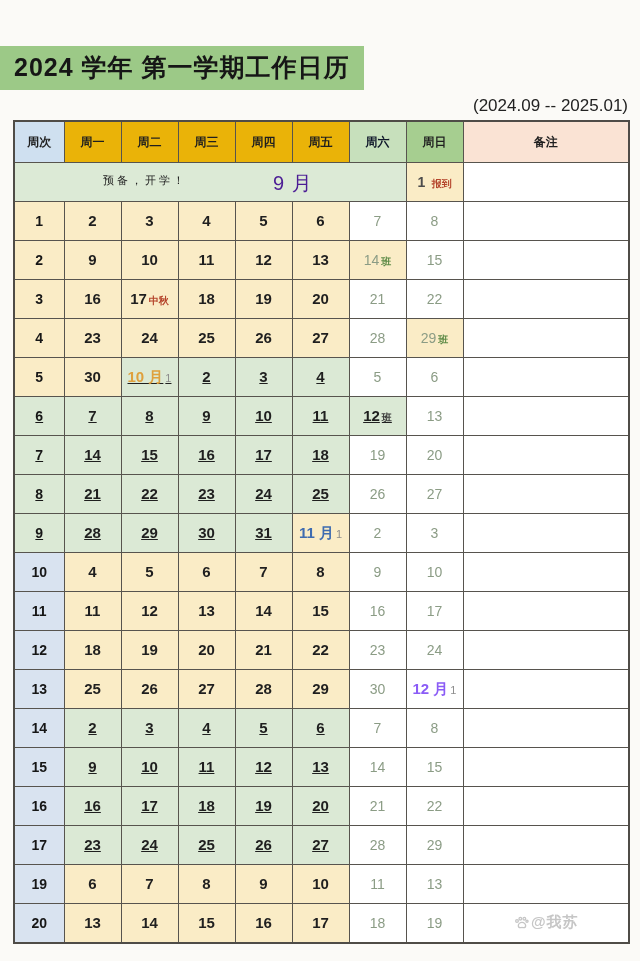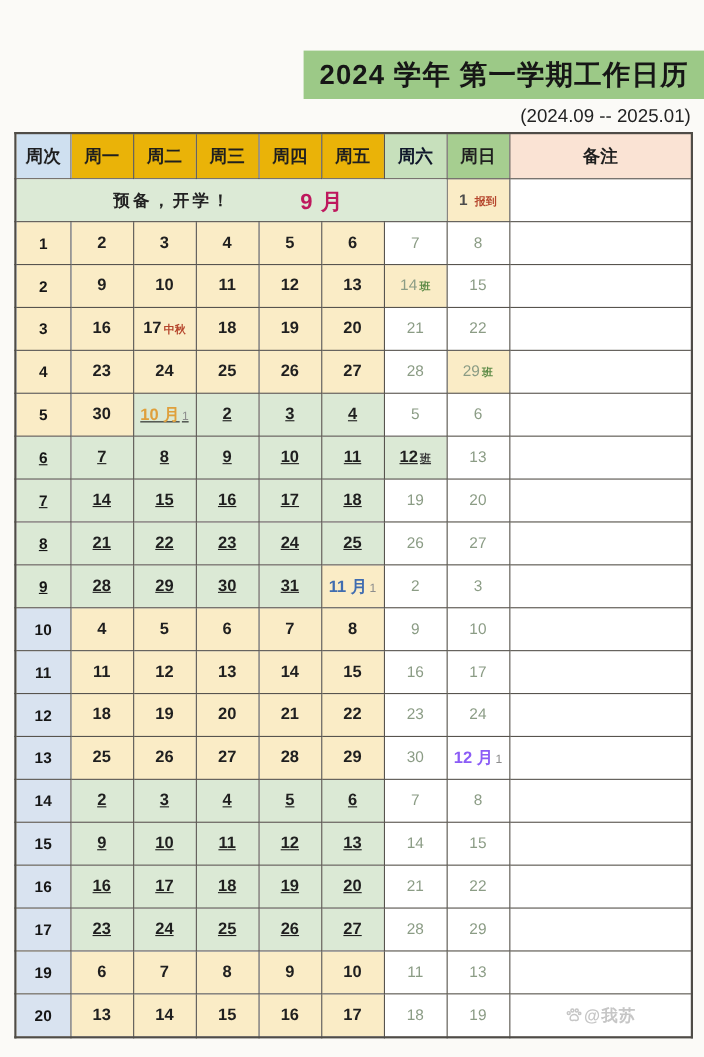--- a/index.html
+++ b/index.html
@@ -3,21 +3,21 @@
 <meta charset="utf-8">
 <style>
   html,body{margin:0;padding:0;}
   body{
     width:640px;height:961px;
     background:#FBFAF7;
     font-family:"Liberation Sans","DejaVu Sans",sans-serif;
     color:#1f1f1f;
     overflow:hidden;
   }
-  .title-wrap{text-align:right;margin-top:46px;}
+  .title-wrap{text-align:left;margin-top:46px;}
   .title-banner{
     display:inline-block;
     background:#9CC987;
     color:#161616;
     font-size:25px;
     font-weight:700;
     letter-spacing:1px;
     padding:5px 14px 6px 14px;
   }
   .subtitle{
@@ -35,21 +35,21 @@
   }
   table.cal td{
     border:1px solid #57544E;
     text-align:center;
     vertical-align:middle;
     padding:0;
     height:38px;
     white-space:nowrap;
     overflow:hidden;
   }
-  tr.hdr td{height:40px;font-size:16px;font-weight:700;}
+  tr.hdr td{height:40px;font-size:12px;font-weight:700;}
   .h-week{background:#CFE0F0;}
   .h-day{background:#eab308;}
   .h-sat{background:#C7E0BC;color:#0f172a;}
   .h-sun{background:#A6CE90;color:#1f1f1f;}
   .h-remark{background:#FAE3D4;margin-top:20px;}
   .bg-y{background:#FAECC6;}
   .bg-g{background:#DBE9D5;text-decoration:underline;}
   .bg-b{background:#D9E3F0;}
   .bg-w{background:#FFFFFF;}
   .wkcell{font-size:14px;font-weight:700;color:#161616;}
@@ -62,26 +62,26 @@
   .tc-br{color:#8b5cf6;}
   .tc-r{color:#C8281C;}
   .n{font-size:10px;font-weight:700;margin-left:2px;}
   .nc-r{color:#B5452C;}
   .nc-g{color:#5F8C48;}
   .nc-k{color:#3a3a3a;}
   .nc-d{color:#8d8d8d;font-weight:400;font-size:11px;}
   .month-band{background:#DCEAD6;position:relative;}
   .slogan{
     position:absolute;left:88px;top:10px;
-    font-size:15px;font-weight:700;color:#222;
+    font-size:11px;font-weight:400;color:#222;
     letter-spacing:3px;
   }
   .month-label{
     position:absolute;left:258px;top:7px;
-    font-size:20px;font-weight:700;color:#be185d;
+    font-size:20px;font-weight:400;color:#4c1d95;
     letter-spacing:1px;
   }
   .report-day{color:#4c4c4c;font-size:14px;}
   .wm-cell{text-align:right;}
   .wm-text{
     color:#C6C6C6;font-size:15px;font-weight:700;
     letter-spacing:1px;vertical-align:middle;
   }
   .paw{vertical-align:middle;margin-right:2px;}
 </style>

